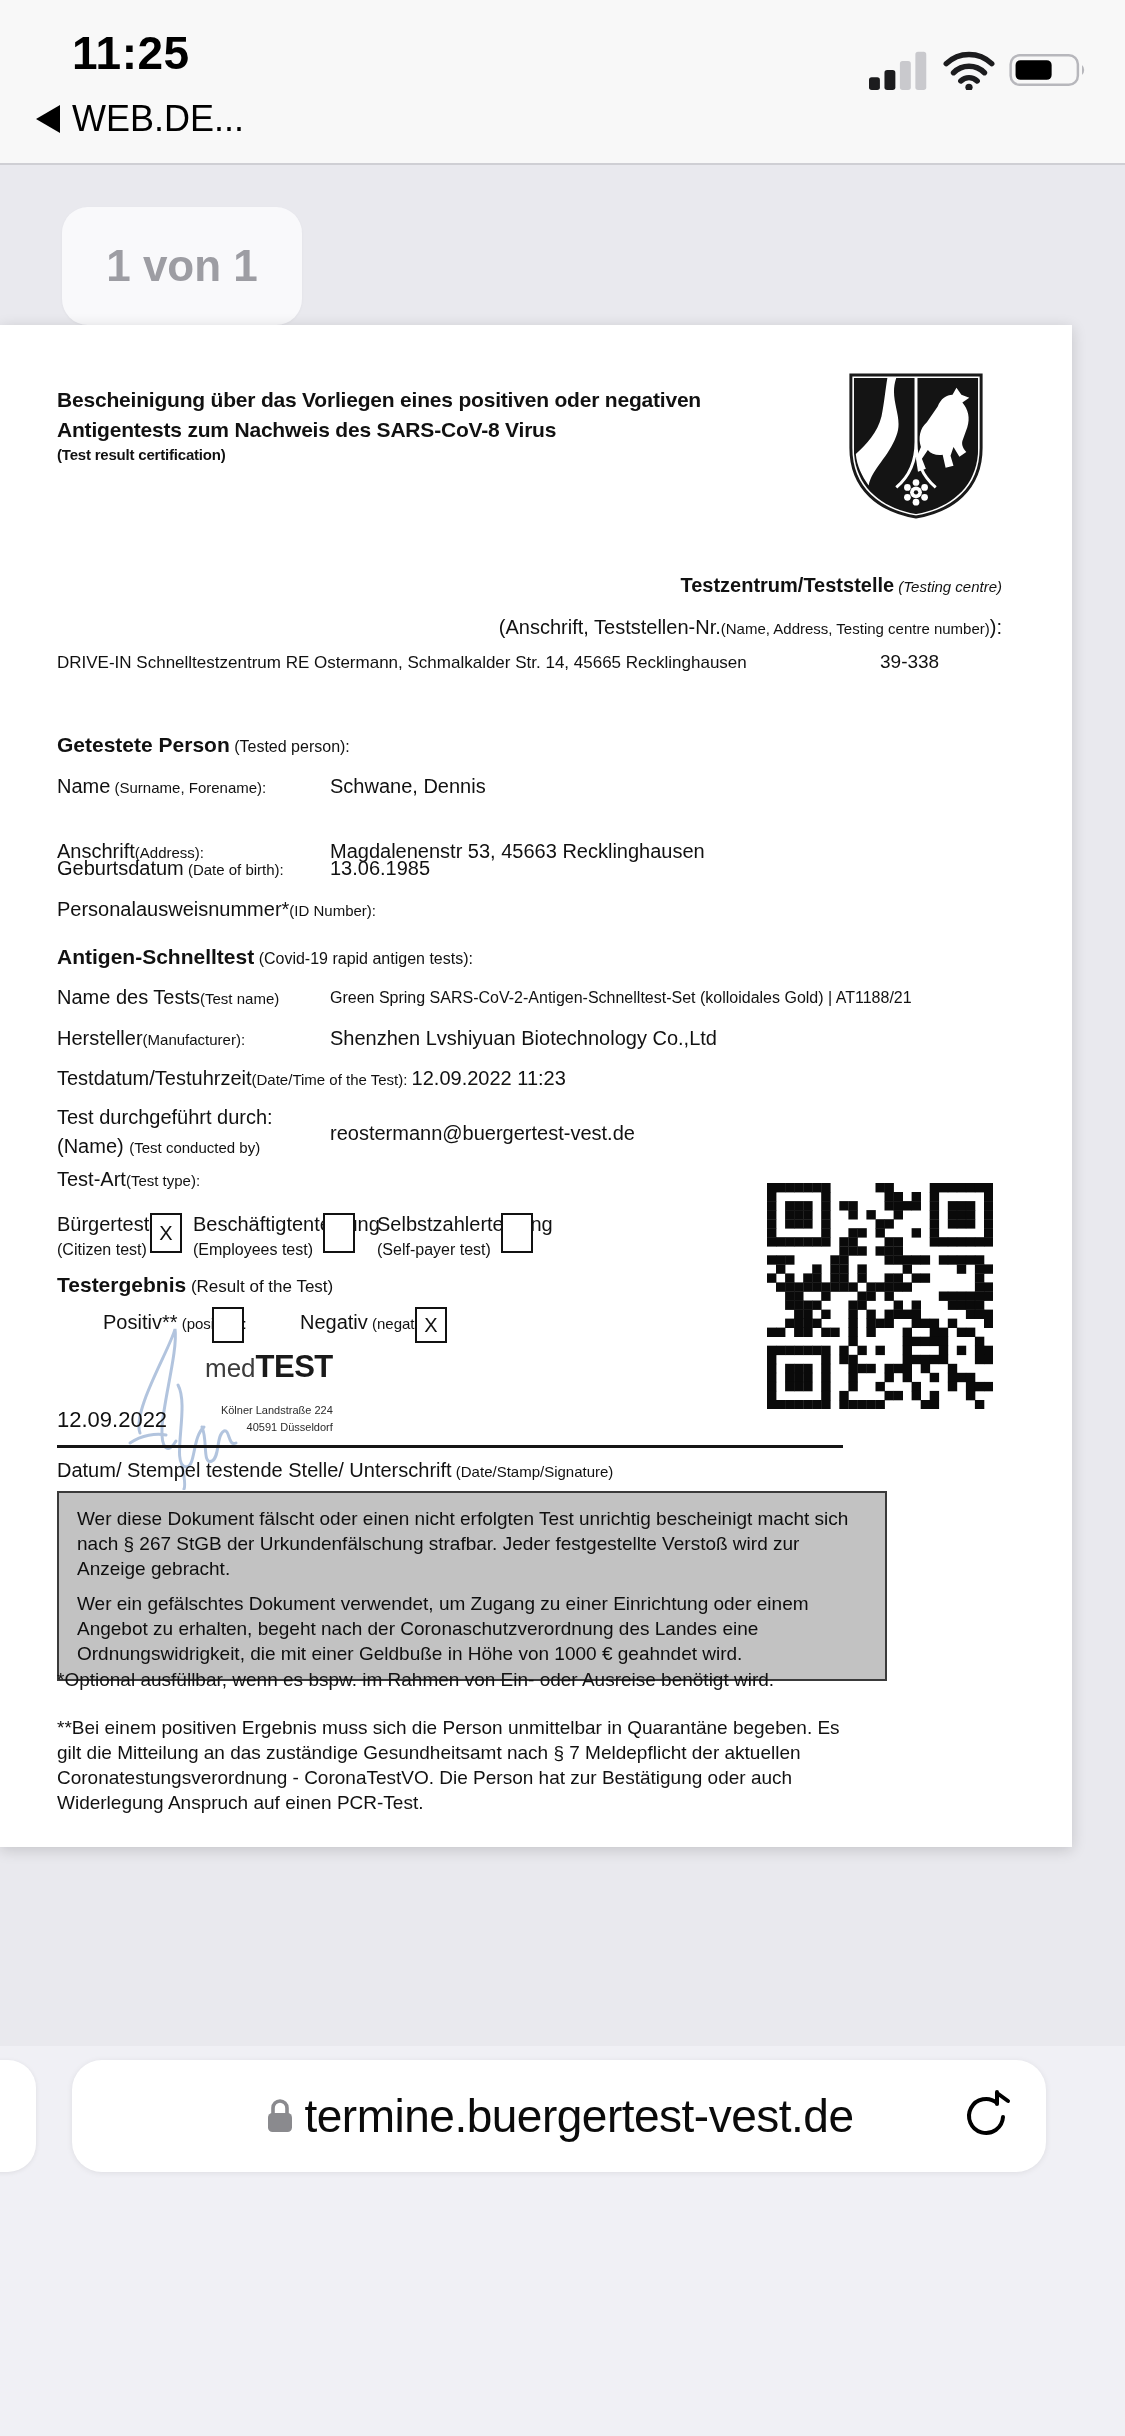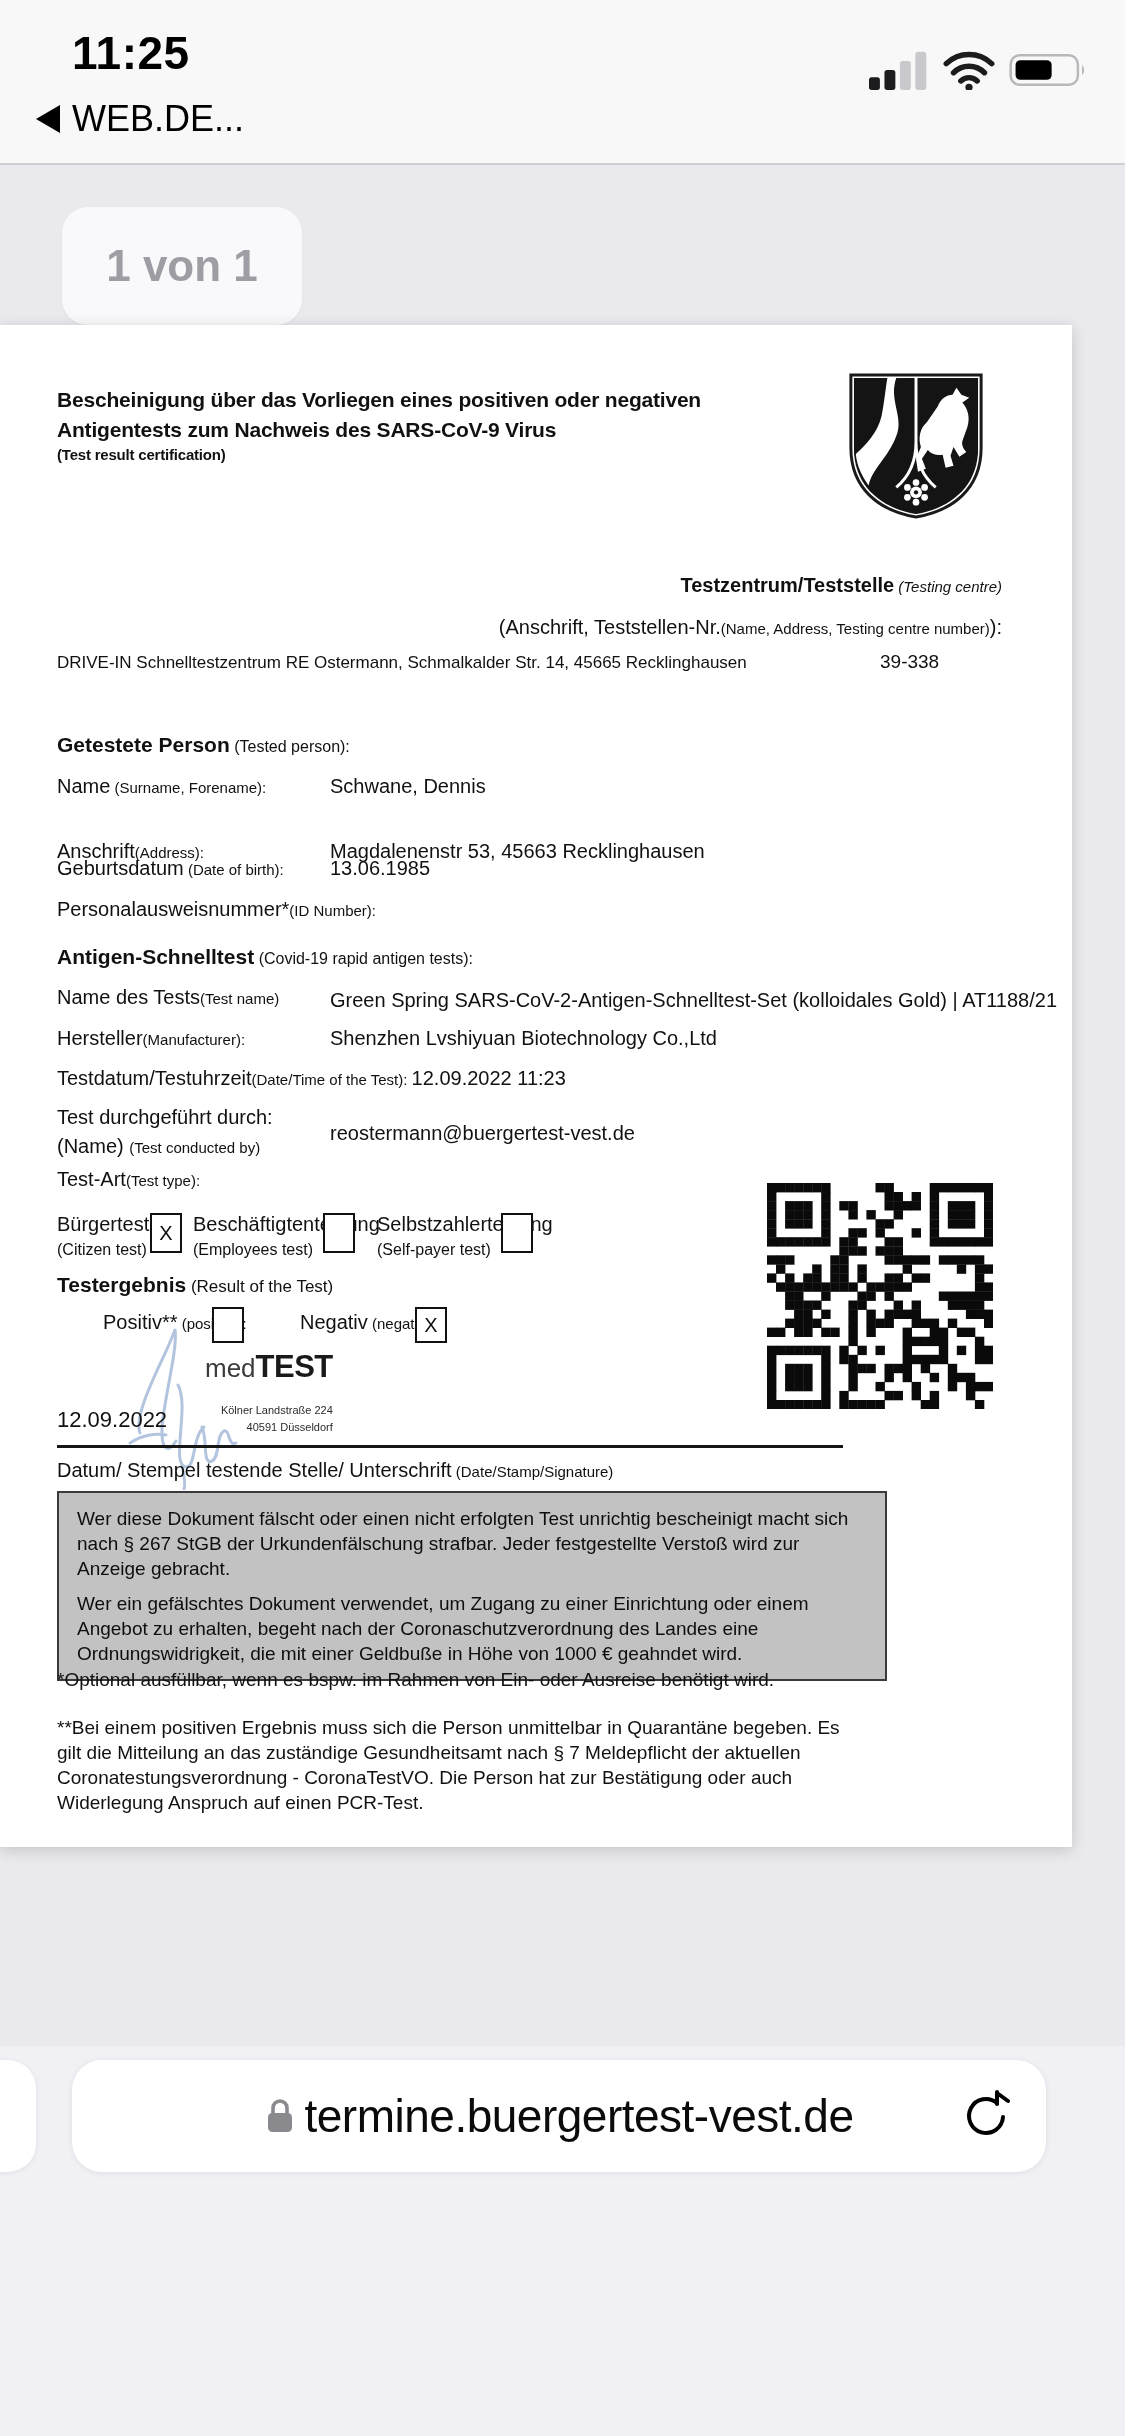--- a/index.html
+++ b/index.html
@@ -30,21 +30,21 @@
   .centre .l1{font-size:20px;font-weight:700;}
   .centre .l1 .sub{font-weight:400;font-style:italic;}
   .centre .l2{font-size:20px;}
   .centre-val{position:absolute;left:57px;top:328px;font-size:17px;}
   .centre-num{position:absolute;left:880px;top:326px;font-size:19px;}
   .sec{position:absolute;left:57px;font-size:21px;font-weight:700;}
   .sec .sub{font-weight:400;font-size:16px;text-align:right;}
   .row{position:absolute;left:57px;font-size:20px;}
   .row .sub{font-size:15px;color:#111;}
   .row .val{position:absolute;left:273px;top:0;font-size:20px;white-space:nowrap;}
-  .row .val.small{font-size:20px;top:3px;}
+  .row .val.small{font-size:16px;top:3px;}
   .chk-row{position:absolute;left:57px;top:886px;width:700px;font-size:20px;}
   .chk-group{position:absolute;top:0;}
   .chk-label{line-height:26px;}
   .chk-label .sub{display:block;font-size:16px;}
   .chk-box{position:absolute;top:2px;width:28px;height:36px;border:2px solid #111;
            display:flex;align-items:center;justify-content:center;font-size:20px;background:#fff;}
   .res-row{position:absolute;left:0;top:986px;width:700px;font-size:20px;}
   .stamp{position:absolute;left:205px;top:1026px;line-height:1;}
   .stamp .brandline{font-size:26px;color:#3c3c3c;}
   .stamp .brandline .big{font-size:31px;font-weight:700;color:#1a1a1a;letter-spacing:-.5px;}
@@ -117,21 +117,21 @@
 
   <div class="viewer">
     <div class="page-badge">
       <span>1 von 1</span>
     </div>
 
     <div class="page">
 
       <div class="doc-title">
         <div>Bescheinigung über das Vorliegen eines positiven oder negativen</div>
-        <div>Antigentests zum Nachweis des SARS-CoV-9 Virus</div>
+        <div>Antigentests zum Nachweis des SARS-CoV-8 Virus</div>
         <div class="tsub">(Test result certification)</div>
       </div>
 
       <div class="crest">
         <svg width="142" height="148" viewBox="0 0 140 150">
           <defs>
             <clipPath id="shieldclip">
               <path d="M7,7 H133 V78 C133,117 105,139 70,145 C35,139 7,117 7,78 Z"></path>
             </clipPath>
           </defs>

